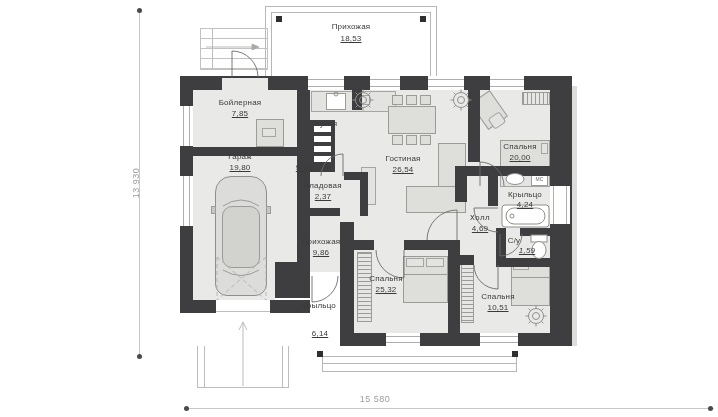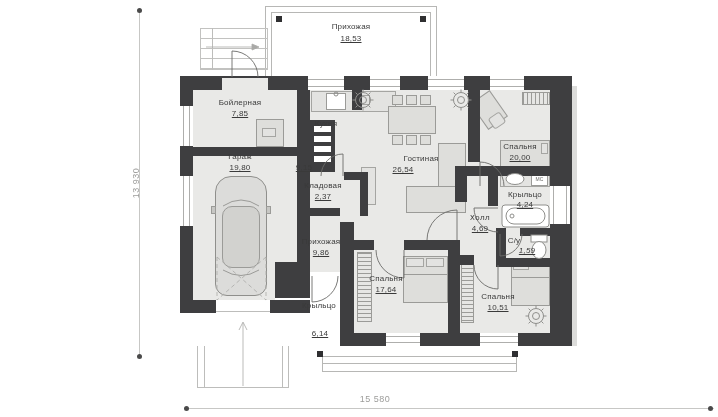--- a/index.html
+++ b/index.html
@@ -234,21 +234,21 @@
 
   <div class="rlabel" style="left:210px;top:152px;width:60px;">Гараж</div>
   <div class="rlabel area" style="left:210px;top:163px;width:60px;">19,80</div>
 
   <div class="rlabel" style="left:306px;top:119px;width:40px;">Кухня</div>
   <div class="rlabel area" style="left:288px;top:163px;width:32px;">9,15</div>
 
   <div class="rlabel" style="left:298px;top:181px;width:50px;">Кладовая</div>
   <div class="rlabel area" style="left:298px;top:192px;width:50px;">2,37</div>
 
-  <div class="rlabel" style="left:396px;top:154px;width:50px;">Гостиная</div>
+  <div class="rlabel" style="left:378px;top:154px;width:50px;">Гостиная</div>
   <div class="rlabel area" style="left:378px;top:165px;width:50px;">26,54</div>
 
   <div class="rlabel" style="left:496px;top:142px;width:48px;">Спальня</div>
   <div class="rlabel area" style="left:496px;top:153px;width:48px;">20,00</div>
 
   <div class="rlabel" style="left:502px;top:190px;width:46px;">Крыльцо</div>
   <div class="rlabel area" style="left:502px;top:200px;width:46px;">4,24</div>
 
   <div class="rlabel" style="left:462px;top:213px;width:36px;font-family:Liberation Mono, monospace;">Холл</div>
   <div class="rlabel area" style="left:462px;top:224px;width:36px;">4,69</div>
@@ -256,21 +256,21 @@
   <div class="rlabel" style="left:502px;top:236px;width:24px;">С/у</div>
   <div class="rlabel area" style="left:512px;top:246px;width:30px;font-style:italic;">1,59</div>
 
   <div class="rlabel" style="left:300px;top:237px;width:42px;">Прихожая</div>
   <div class="rlabel area" style="left:300px;top:248px;width:42px;">9,86</div>
 
   <div class="rlabel" style="left:296px;top:301px;width:46px;">Крыльцо</div>
   <div class="rlabel area" style="left:300px;top:329px;width:40px;">6,14</div>
 
   <div class="rlabel" style="left:362px;top:274px;width:48px;">Спальня</div>
-  <div class="rlabel area" style="left:362px;top:285px;width:48px;">17,64</div>
+  <div class="rlabel area" style="left:362px;top:285px;width:48px;">25,32</div>
 
   <div class="rlabel" style="left:474px;top:292px;width:48px;">Спальня</div>
   <div class="rlabel area" style="left:474px;top:303px;width:48px;">10,51</div>
 
   <div class="dimline" style="left:139px;top:10px;width:1px;height:348px;"></div>
   <div class="dimdot" style="left:137px;top:8px;"></div>
   <div class="dimdot" style="left:137px;top:354px;"></div>
   <div class="dimtxt" style="left:111px;top:178px;width:50px;transform:rotate(-90deg);">13 930</div>
 
   <div class="dimline" style="left:184px;top:408px;width:530px;height:1px;"></div>

